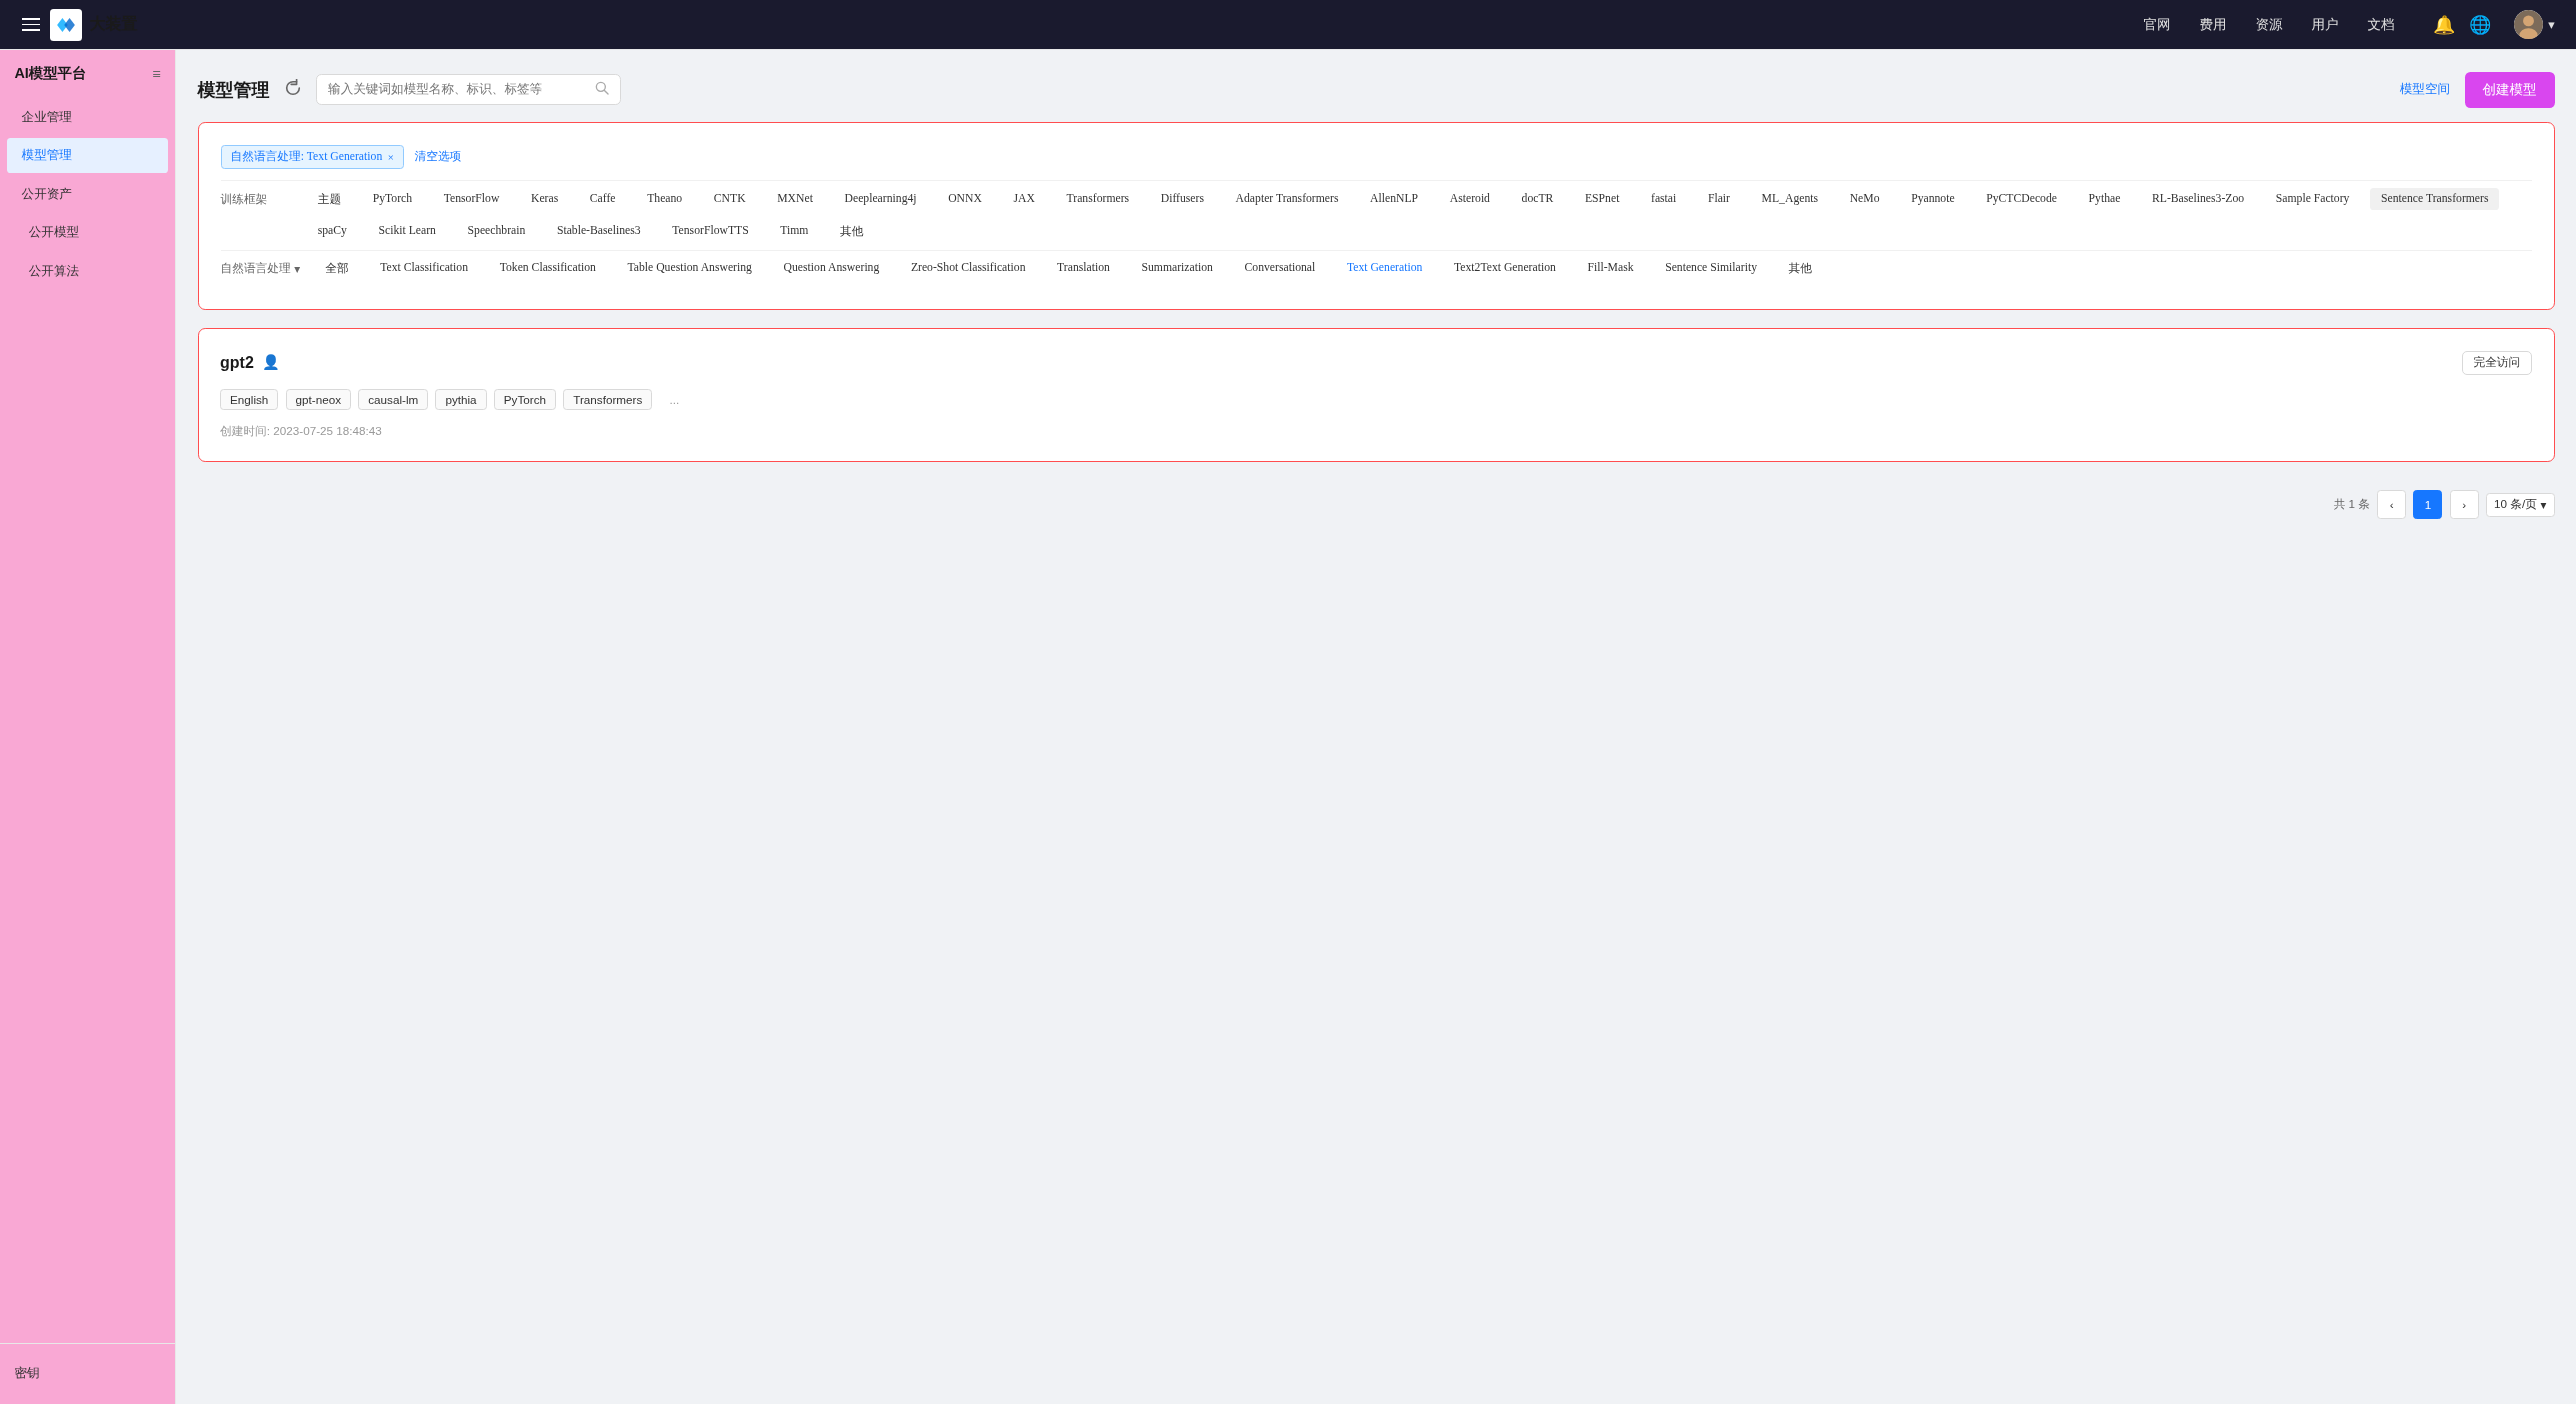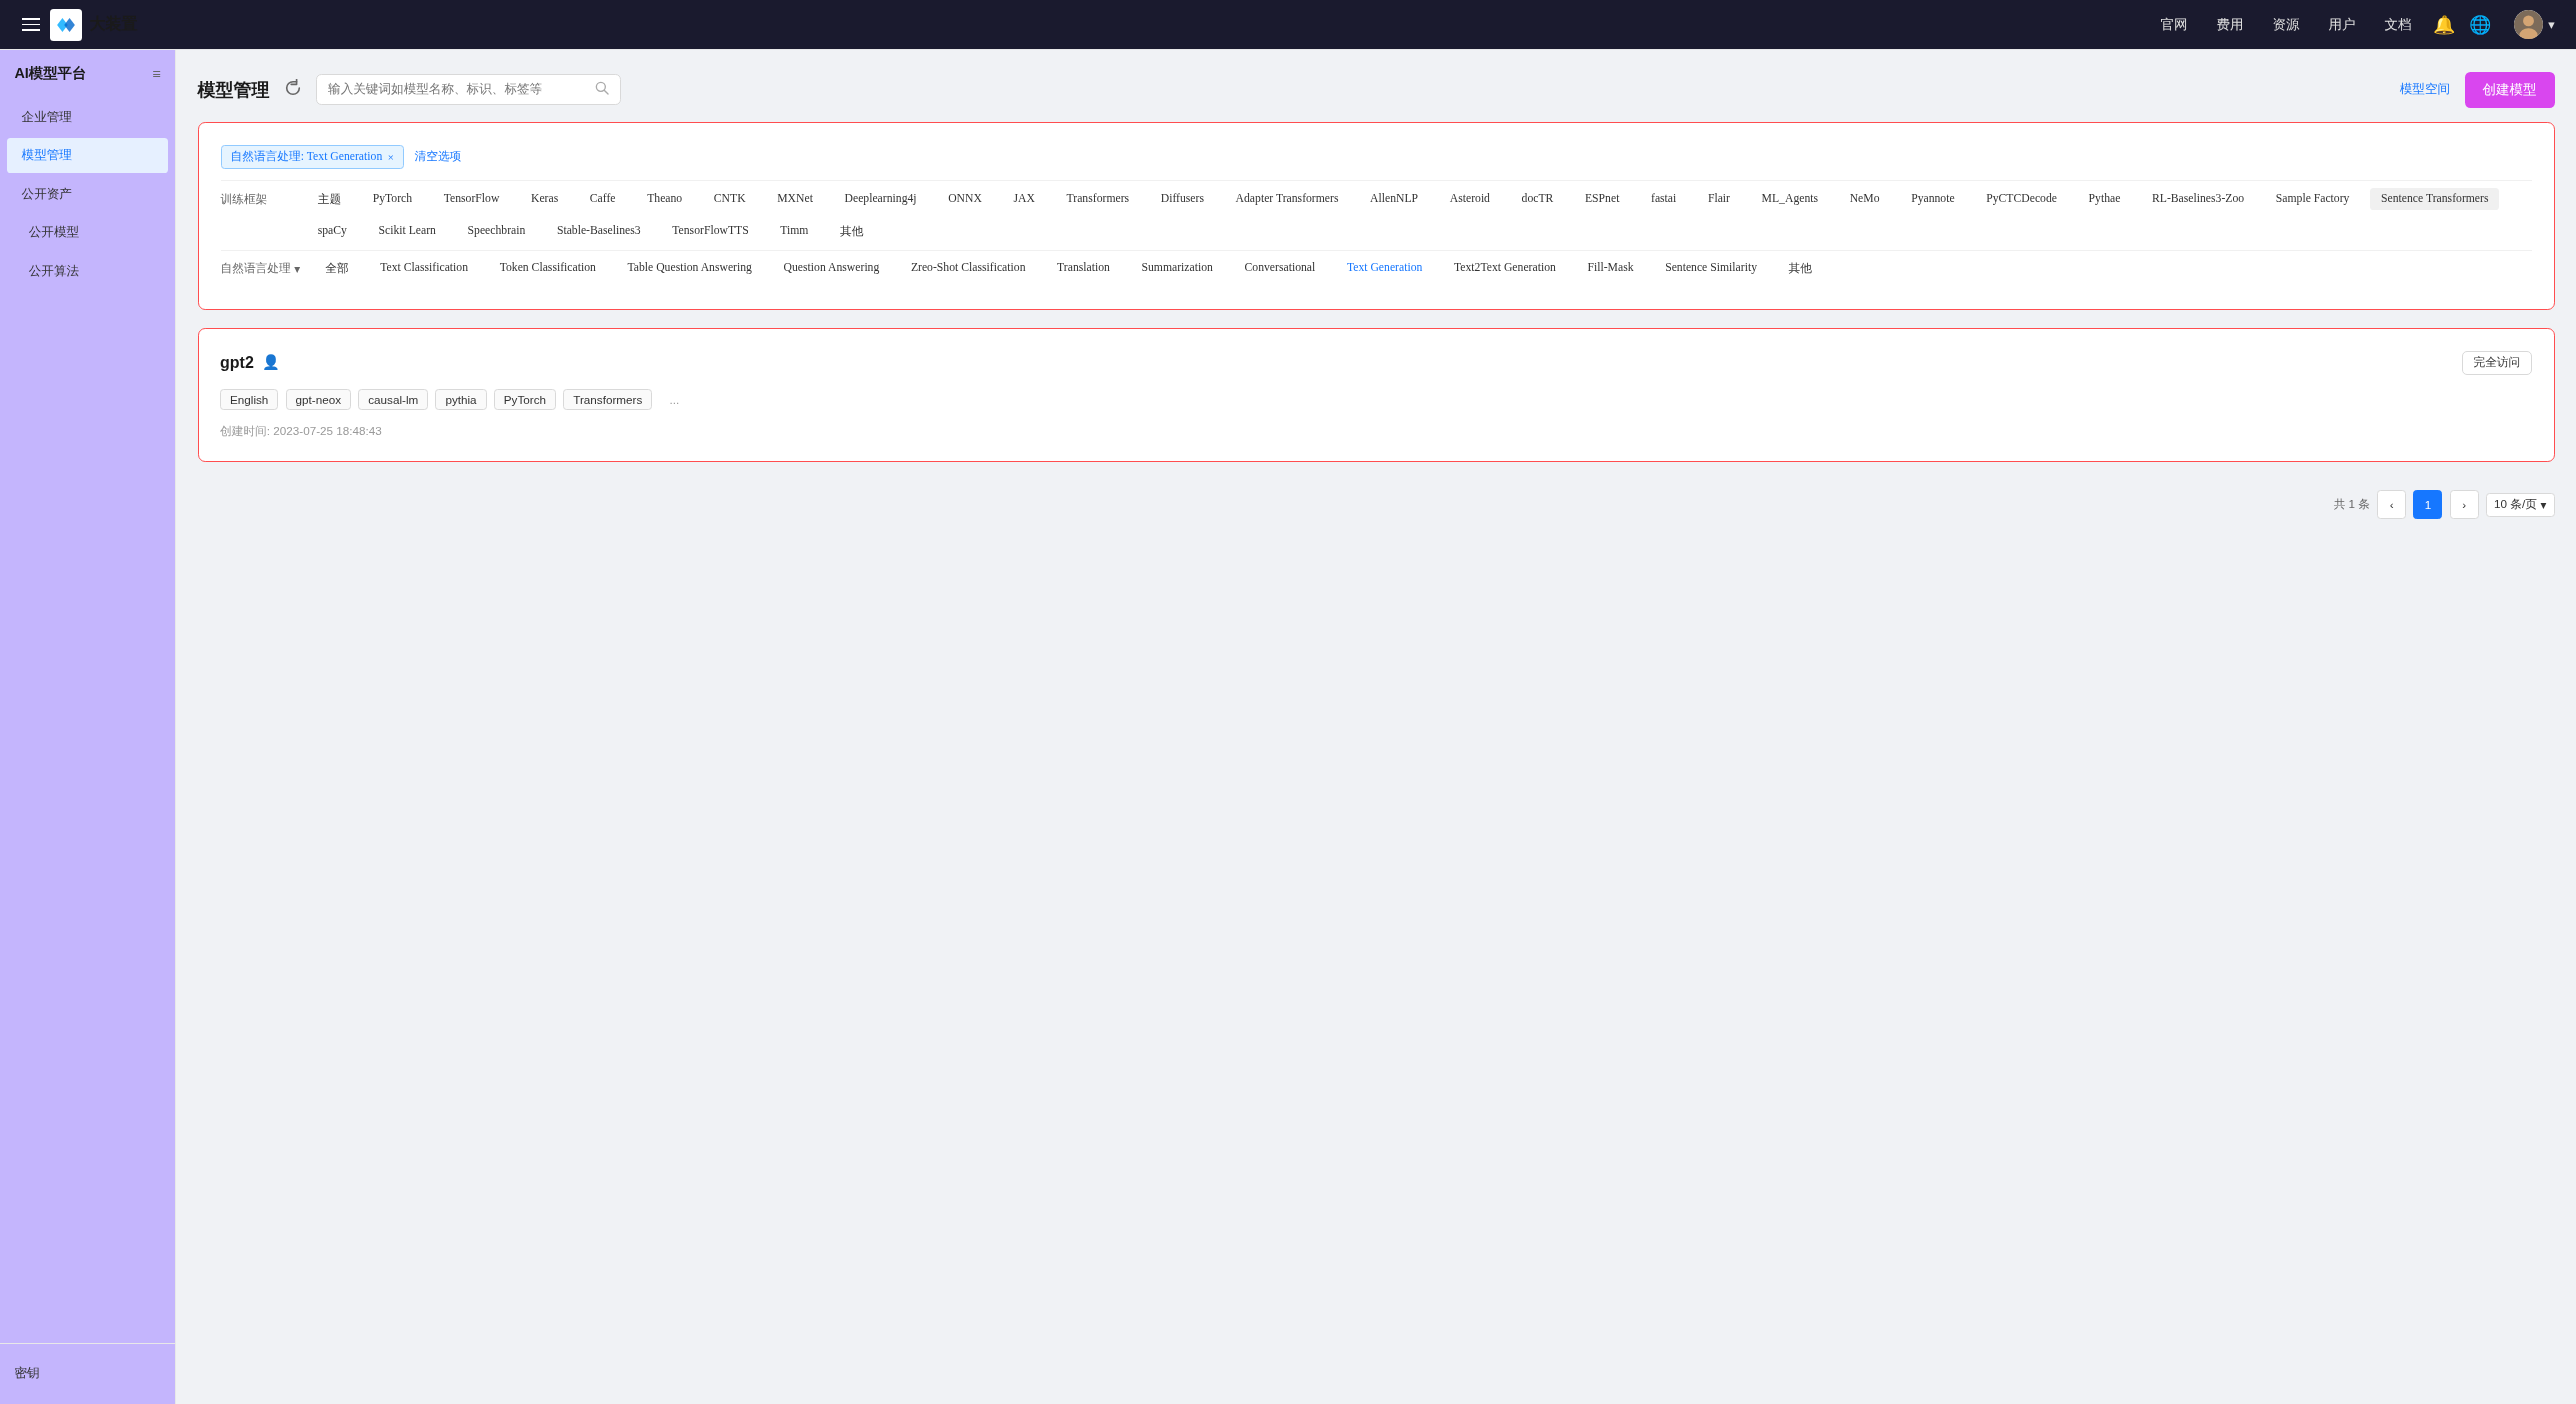--- a/index.html
+++ b/index.html
@@ -9,38 +9,39 @@
     .top-nav {
       height: 50px;
       background: #fff;
       display: flex;
       align-items: center;
       padding: 0 21.5px;
       border-bottom: 0.9px solid #e8e8e8;
       position: fixed;
       top: 0; left: 0; right: 0;
       z-index: 100;
+      gap: 17px;
     }
     .top-nav .nav-left { display: flex; align-items: center; gap: 10.8px; }
     .hamburger { cursor: pointer; display: flex; flex-direction: column; gap: 3.6px; }
     .hamburger span { display: block; width: 18px; height: 1.8px; background: #fff; }
     .logo-area { display: flex; align-items: center; gap: 7.2px; }
     .logo-icon { width: 32px; height: 32px; }
     .logo-text { font-size: 16px; font-weight: bold; color: #1a1a1a; }
     .nav-links { margin-left: auto; display: flex; align-items: center; gap: 29px; }
     .nav-link { color: #333; cursor: pointer; font-size: 13.5px; }
     .nav-icons { display: flex; align-items: center; gap: 14.4px; margin-left: 21.5px; }
     .nav-icon-btn { cursor: pointer; color: #666; font-size: 16px; }
     .avatar-area { display: flex; align-items: center; gap: 5.4px; cursor: pointer; margin-left: 7.2px; }
     .avatar { width: 29px; height: 29px; border-radius: 50%; background: #ddd; overflow: hidden; display: flex; align-items: center; justify-content: center; }
 
     
     .sidebar {
       width: 176px;
-      background: #c4b5fd;
+      background: #f9a8d4;
       position: fixed;
       top: 50px;
       bottom: 0;
       left: 0;
       border-right: 0.9px solid #e8e8e8;
       display: flex;
       flex-direction: column;
       padding-top: 14.4px;
     }
     .sidebar-header {

